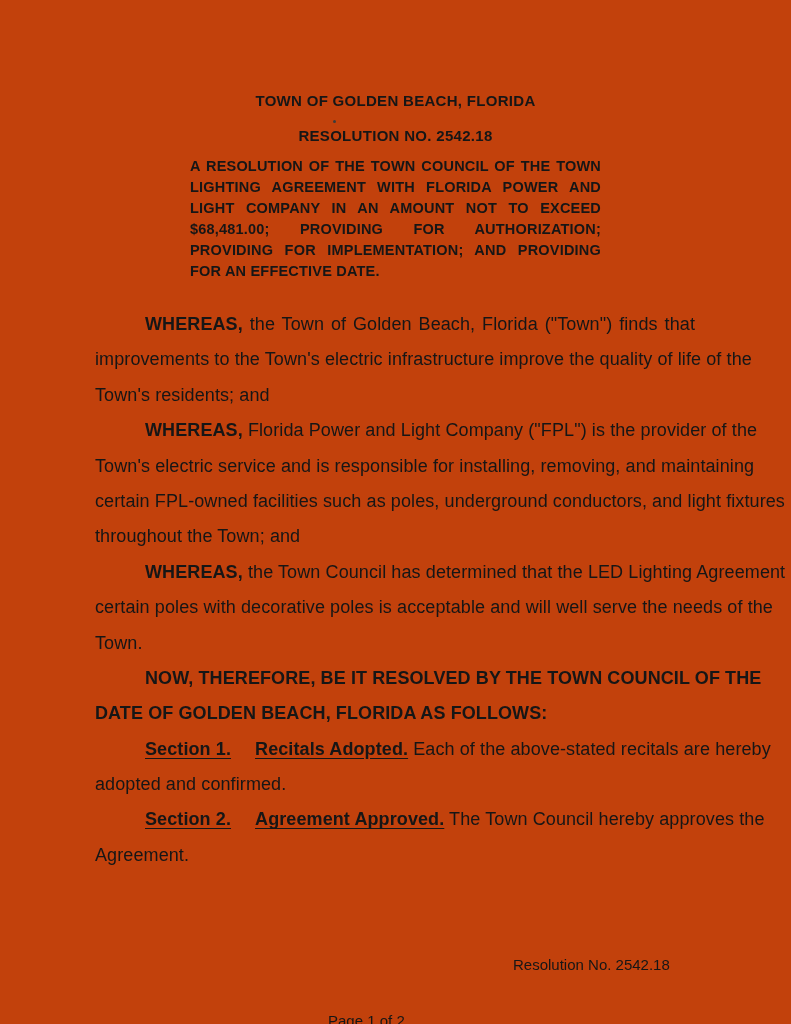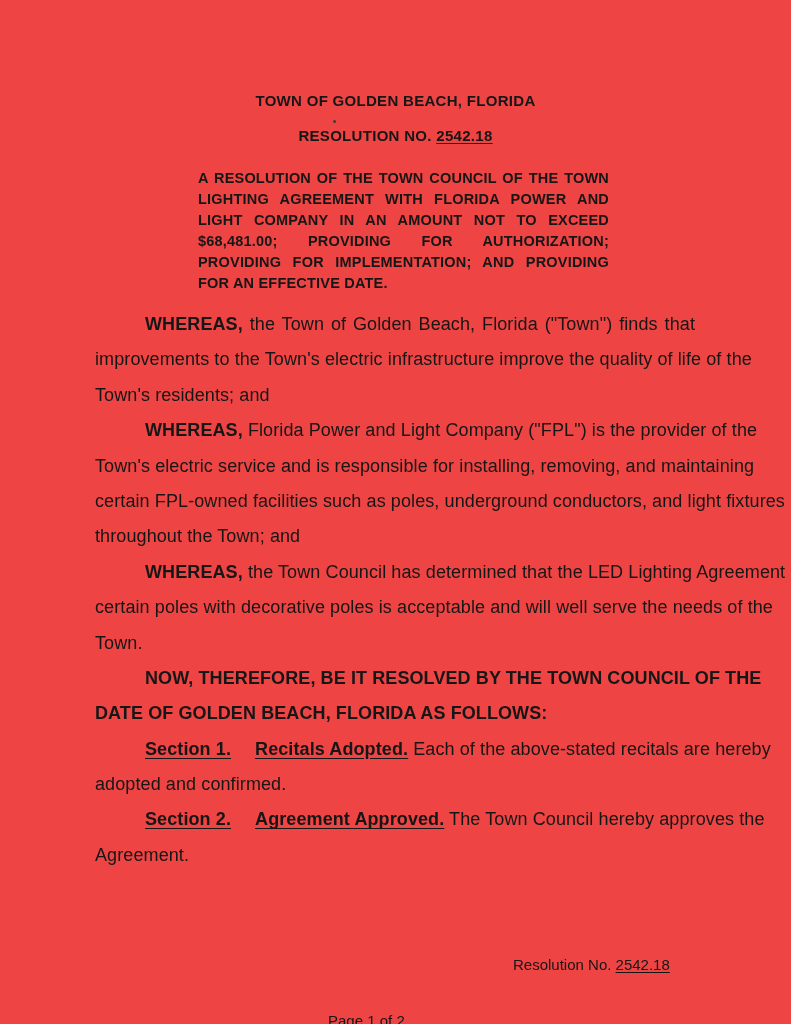--- a/index.html
+++ b/index.html
@@ -1,44 +1,43 @@
 <!DOCTYPE html>
 <html><head>
 <meta charset="utf-8">
 <style>
   * { margin:0; padding:0; box-sizing:border-box; }
   html,body { background:#ffffff; }
   .page {
     position:relative;
     width:791px; height:1024px;
-    background:#ef4444;
+    background:#c2410c;
     color:#161616;
     font-family:"Liberation Sans","DejaVu Sans",sans-serif;
     overflow:hidden;
   }
   
   .doc-title {
     position:absolute; left:0; right:0; top:92px;
     text-align:center;
     font-size:15px; font-weight:bold; letter-spacing:0.3px;
     white-space:nowrap;
   }
   .doc-subtitle {
     position:absolute; left:0; right:0; top:127px;
     text-align:center;
     font-size:15px; font-weight:bold; letter-spacing:0.3px;
     white-space:nowrap;
   }
-  .u { text-decoration:underline; text-underline-offset:2px; }
+  .u { text-underline-offset:2px; }
   
   .summary {
-    position:absolute; left:190px; top:168px; width:411px;
+    position:absolute; left:190px; top:156px; width:411px;
     font-size:14.5px; font-weight:bold; line-height:21px;
     letter-spacing:0.2px;
-    margin-left:8px;
   }
   .hline { text-align:justify; text-align-last:justify; white-space:nowrap; }
   .hline.last { text-align:right; text-align-last:left; }
   
   .body-block {
     position:absolute; left:95px; top:307px; width:600px;
     font-size:18px; line-height:35.4px; letter-spacing:0.1px;
   }
   .bline { text-align:justify; text-align-last:justify; white-space:nowrap; height:35.4px; }
   .bline.last { text-align:left; text-align-last:left; }

